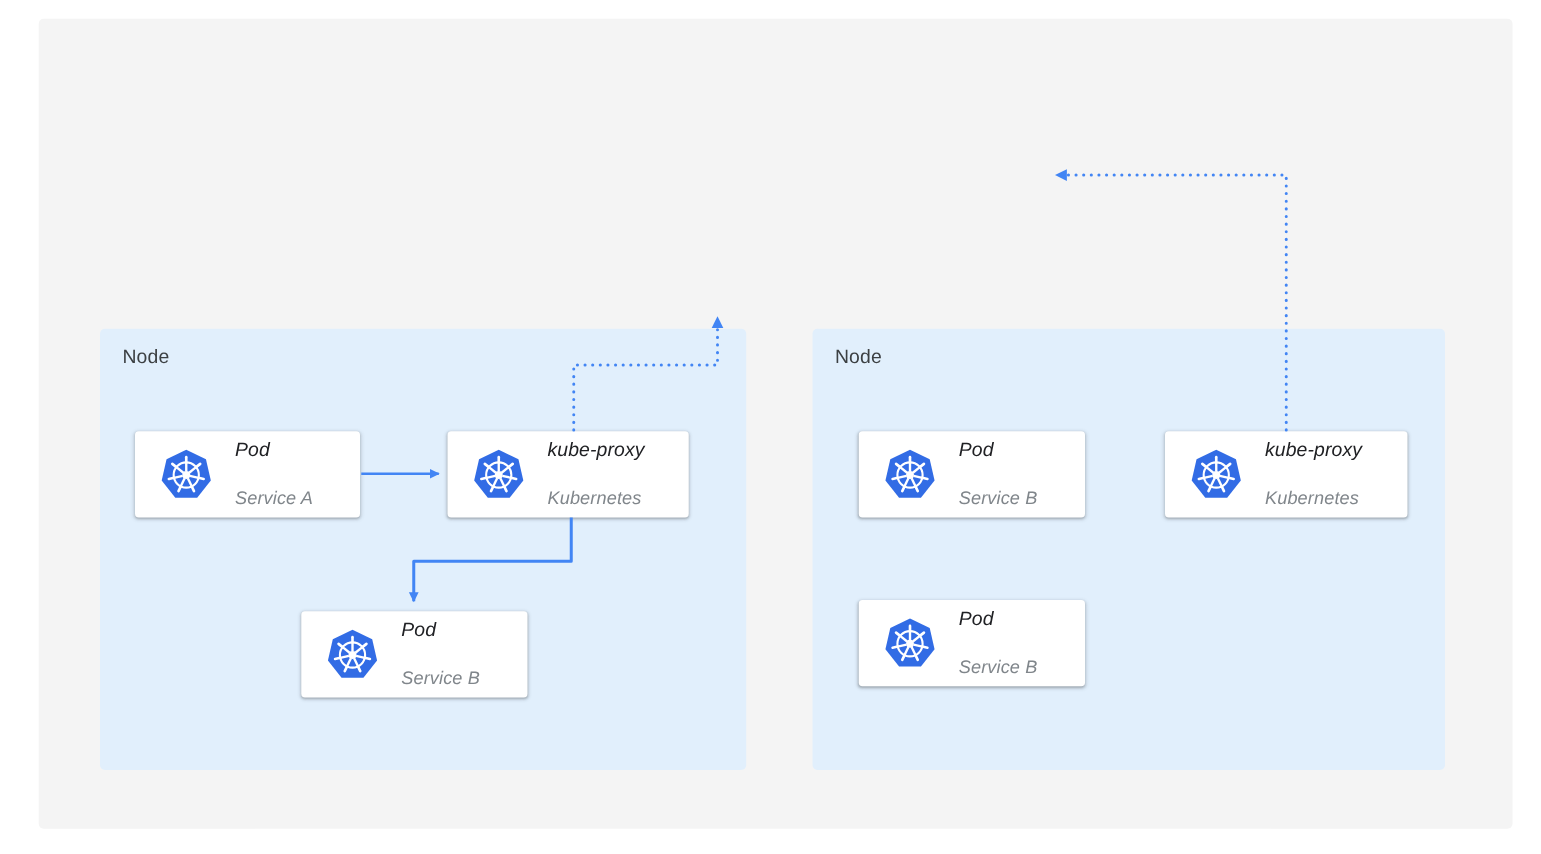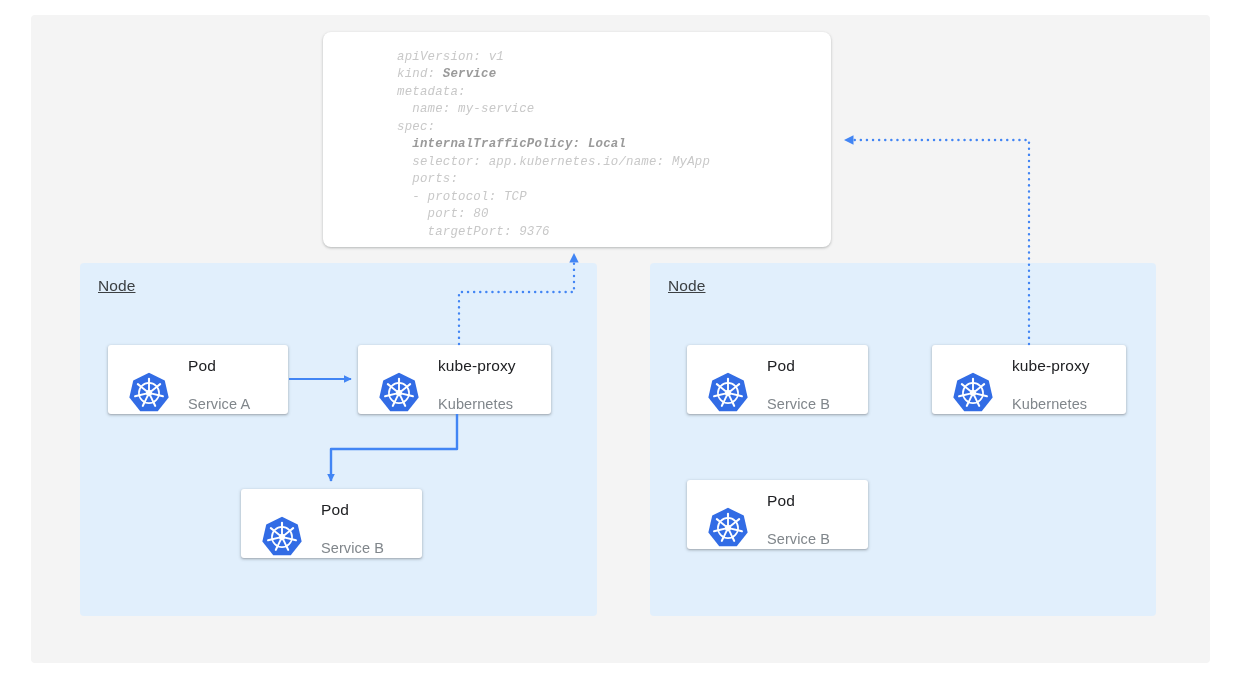--- a/index.html
+++ b/index.html
@@ -69,32 +69,32 @@
   #node-left  { left: 80px;  top: 263px; width: 517px; height: 353px; }
   #node-right { left: 650px; top: 263px; width: 506px; height: 353px; }
 
   .node-label {
     position: absolute;
     left: 18px;
     top: 14px;
     font-size: 15.5px;
     color: #3c4043;
     letter-spacing: .1px;
-    text-decoration: underline;
   }
 
   
   .card {
     position: absolute;
     background: #ffffff;
     border-radius: 3px;
     box-shadow: 0 1px 2px rgba(60,64,67,.30), 0 1px 3px 1px rgba(60,64,67,.12);
     display: flex;
-    align-items: flex-end;
+    align-items: center;
     box-sizing: border-box;
+    font-style: italic;
   }
   .card .k8s-icon {
     flex: 0 0 auto;
     margin-left: 20px;
     width: 42px;
     height: 42px;
     display: block;
   }
   .card .card-text {
     margin-left: 18px;
@@ -134,33 +134,20 @@
     pointer-events: none;
   }
 </style>
 </head>
 <body>
 
 <div id="stage">
 
   <div id="canvas"></div>
 
-  <div id="yaml-card">
-    <div id="yaml-code">apiVersion: v1
-kind: <span class="em">Service</span>
-metadata:
-  name: my-service
-spec:
-<span class="em">  internalTrafficPolicy: Local</span>
-  selector: app.kubernetes.io/name: MyApp
-  ports:
-  - protocol: TCP
-    port: 80
-    targetPort: 9376</div>
-  </div>
 
   <div class="node-box" id="node-left">
     <div class="node-label">Node</div>
   </div>
 
   <div class="node-box" id="node-right">
     <div class="node-label">Node</div>
   </div>
 
   <div class="card" id="card-pod-a">

